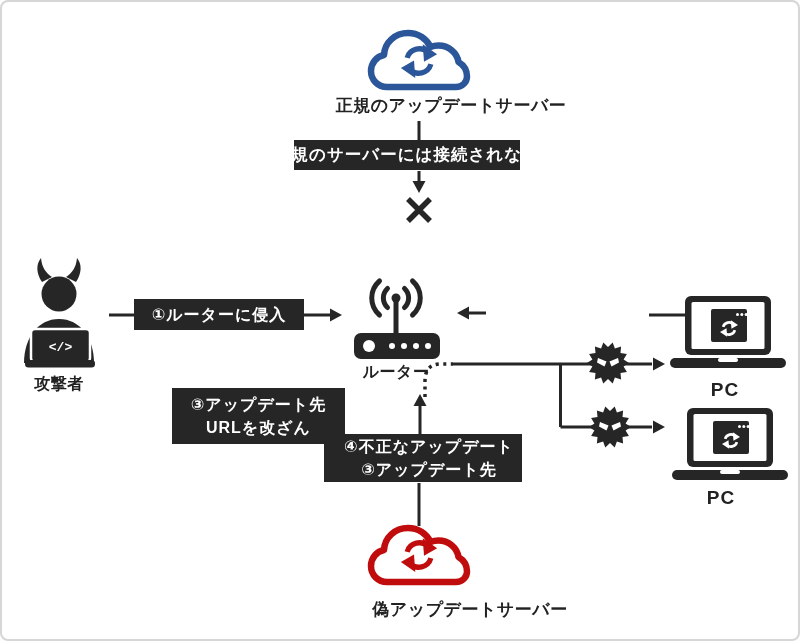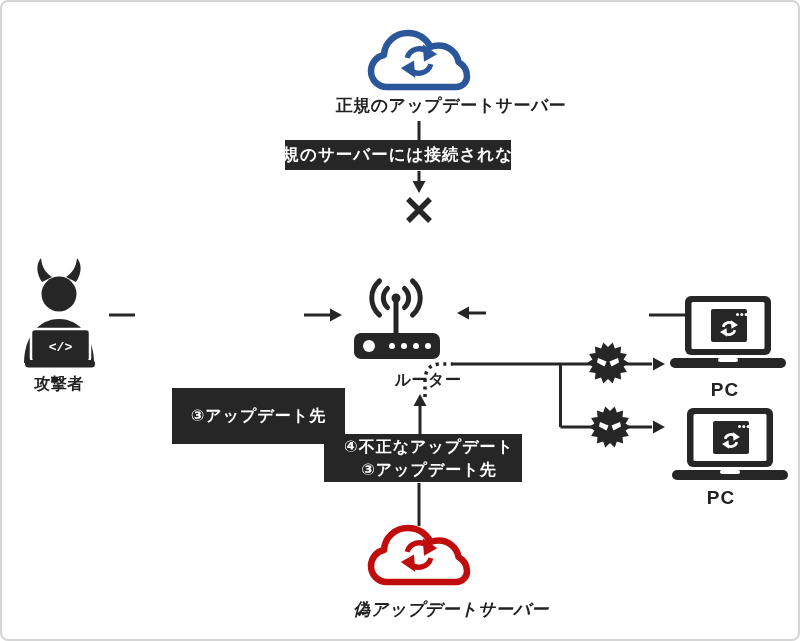--- a/index.html
+++ b/index.html
@@ -149,38 +149,42 @@
 
     <use href="#laptop" transform="translate(683,294)"></use>
     <use href="#laptop" transform="translate(685,406)"></use>
 
     <use href="#malware" transform="translate(606,361)"></use>
     <use href="#malware" transform="translate(608,425)"></use>
   </svg>
 
   <div class="lbl big" style="left:417px;top:92px;">正規のアップデートサーバー</div>
 
-  <div class="box fs165" style="left:283px;top:138px;width:226px;height:30px;">
+  <div class="box fs165" style="left:292px;top:138px;width:226px;height:30px;">
     <span class="ln1">正規のサーバーには接続されない</span>
   </div>
 
   <div class="lbl med" style="left:57px;top:372px;">攻撃者</div>
 
+  <div class="box fs16" style="left:132px;top:297px;width:170px;height:31px;">
+    <span class="ln1">①ルーターに侵入</span>
+  </div>
 
 
   <div class="box fs16" style="left:170px;top:342px;width:173px;height:56px;margin-top:44px;">
     <span class="ln1">③アップデート先</span>
+    <span class="ln2">URLを改ざん</span>
   </div>
 
   <div class="box fs16" style="left:322px;top:432px;width:198px;height:48px;padding-left:12px;">
     <span class="ln1">④不正なアップデート</span>
     <span class="ln2">③アップデート先</span>
   </div>
 
-  <div class="lbl med" style="left:394px;top:368px;margin-left:32px;">ルーター</div>
+  <div class="lbl med" style="left:394px;top:360px;">ルーター</div>
 
   <div class="lbl pc" style="left:723px;top:377px;">PC</div>
 
   <div class="lbl pc" style="left:719px;top:485px;">PC</div>
 
-  <div class="lbl big" style="left:417px;top:596px;font-style:italic;">偽アップデートサーバー</div>
+  <div class="lbl big" style="left:436px;top:596px;">偽アップデートサーバー</div>
 
 </div>
 
 </body></html>

